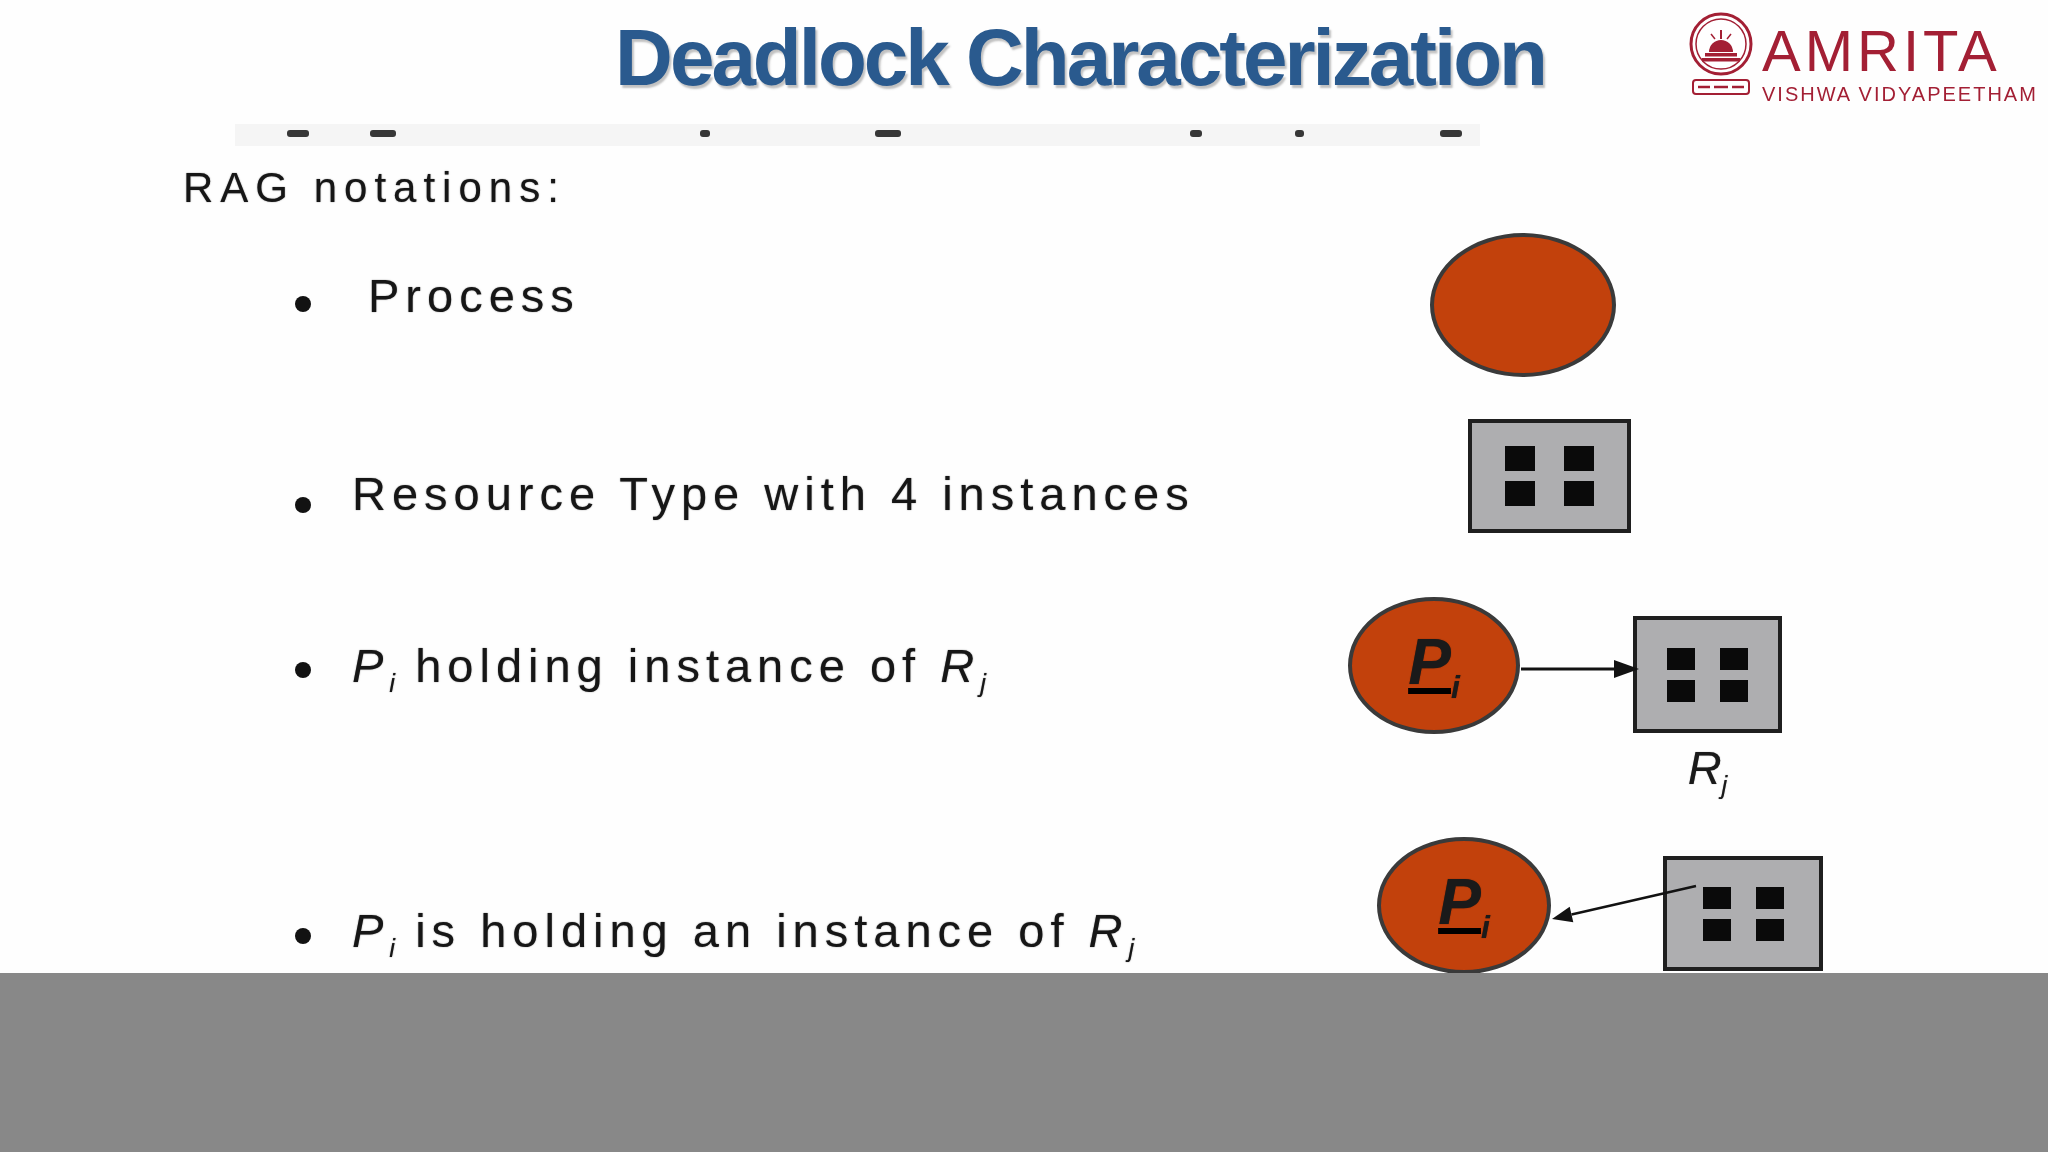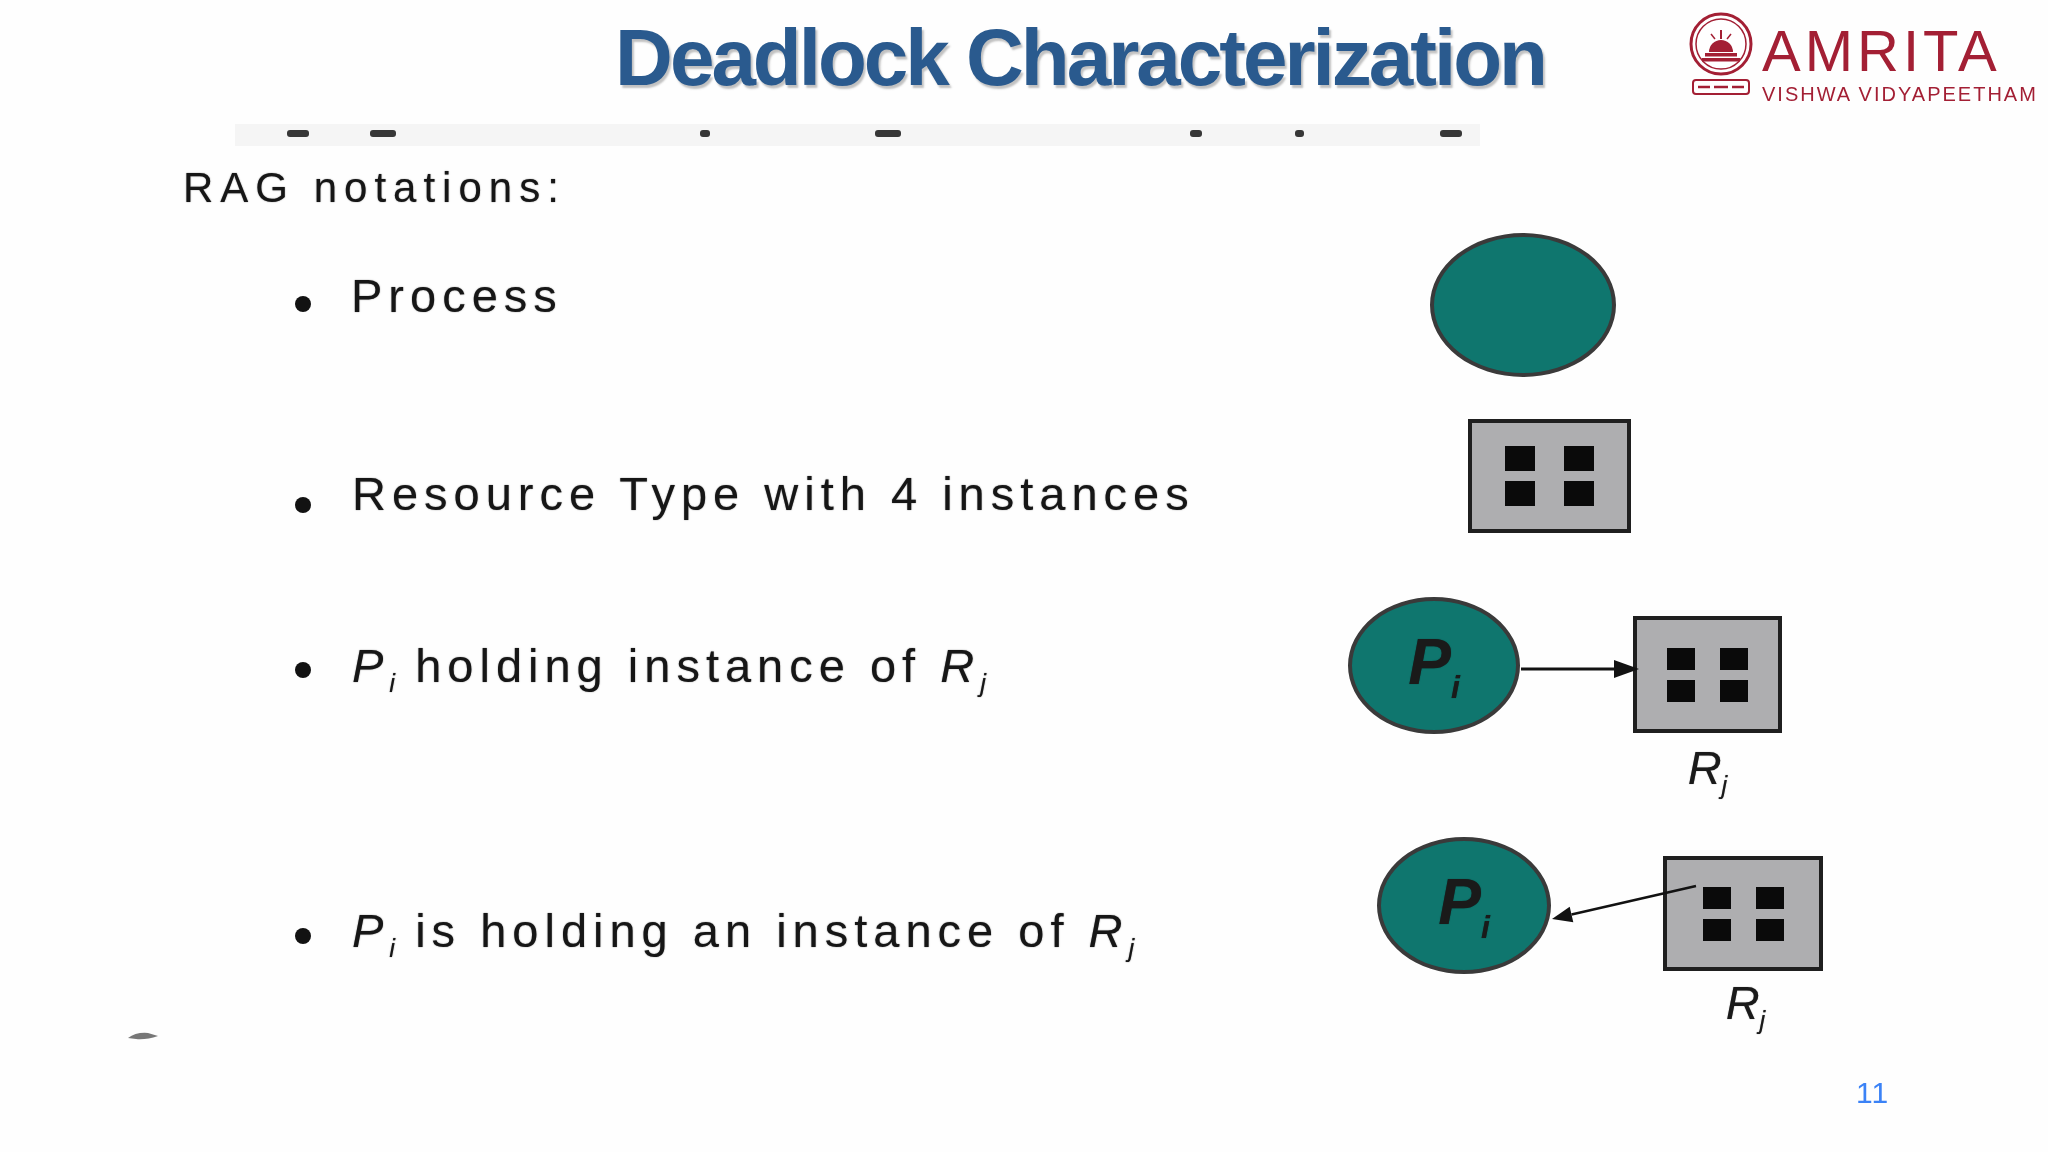--- a/index.html
+++ b/index.html
@@ -1,18 +1,18 @@
 <!DOCTYPE html>
 <html><head>
 <meta charset="utf-8">
 <style>
   html,body { margin:0; padding:0; background:#888; }
   #slide {
     position:relative;
-    width:2048px; height:1152px;
+    width:2048px; height:973px;
     background:#fefefe;
     overflow:hidden;
     font-family:"Liberation Sans", sans-serif;
   }
   .abs { position:absolute; }
 
   
   #title {
     left:470px; top:12px; width:1220px;
     text-align:center;
@@ -44,25 +44,25 @@
   .fuzz { text-shadow:0 0 1.3px rgba(20,20,20,0.6); color:#161616; }
   #heading { left:183px; top:164px; font-size:42px; letter-spacing:7px; white-space:nowrap; }
 
   .bullet-dot { width:16px; height:16px; border-radius:50%; background:#121212; }
   .bullet-text { font-size:47px; letter-spacing:6px; white-space:nowrap; }
   .bullet-text sub { font-size:0.55em; font-style:italic; letter-spacing:1px; }
   .var { font-style:italic; }
 
   
   .proc-ellipse {
-    background:#0f766e;
+    background:#c2410c;
     border:4px solid #3a3a3a;
     border-radius:50%;
     box-sizing:border-box;
-    display:flex; align-items:center; justify-content:center;
+    display:flex; align-items:center; justify-content:center;text-decoration:underline;
   }
   .res-rect {
     background:#aeaeb0;
     border:4px solid #1f1f1f;
     box-sizing:border-box;
     display:flex; align-items:center; justify-content:center;
   }
   .dots { display:grid; grid-template-columns:repeat(2,30px); grid-auto-rows:25px; column-gap:29px; row-gap:10px; }
   .dots.small { grid-template-columns:repeat(2,28px); grid-auto-rows:22px; column-gap:25px; row-gap:10px; }
   .dot { background:#0a0a0a; }
@@ -112,21 +112,21 @@
     <span class="crop-dash" style="left:465px;width:10px;"></span>
     <span class="crop-dash" style="left:640px;width:26px;"></span>
     <span class="crop-dash" style="left:955px;width:12px;"></span>
     <span class="crop-dash" style="left:1060px;width:9px;"></span>
     <span class="crop-dash" style="left:1205px;width:22px;"></span>
   </div>
 
   <div id="heading" class="abs fuzz">RAG notations:</div>
 
   <div class="abs bullet-dot" style="left:295px;top:296px;"></div>
-  <div class="abs bullet-text fuzz" style="left:351px;top:268px;">
+  <div class="abs bullet-text fuzz" style="left:368px;top:268px;">
     <span>Process</span>
   </div>
 
   <div class="abs bullet-dot" style="left:295px;top:497px;"></div>
   <div class="abs bullet-text fuzz" style="left:352px;top:466px;">
     <span>Resource Type with 4 instances</span>
   </div>
 
   <div class="abs bullet-dot" style="left:295px;top:662px;"></div>
   <div class="abs bullet-text fuzz" style="left:352px;top:638px;">

